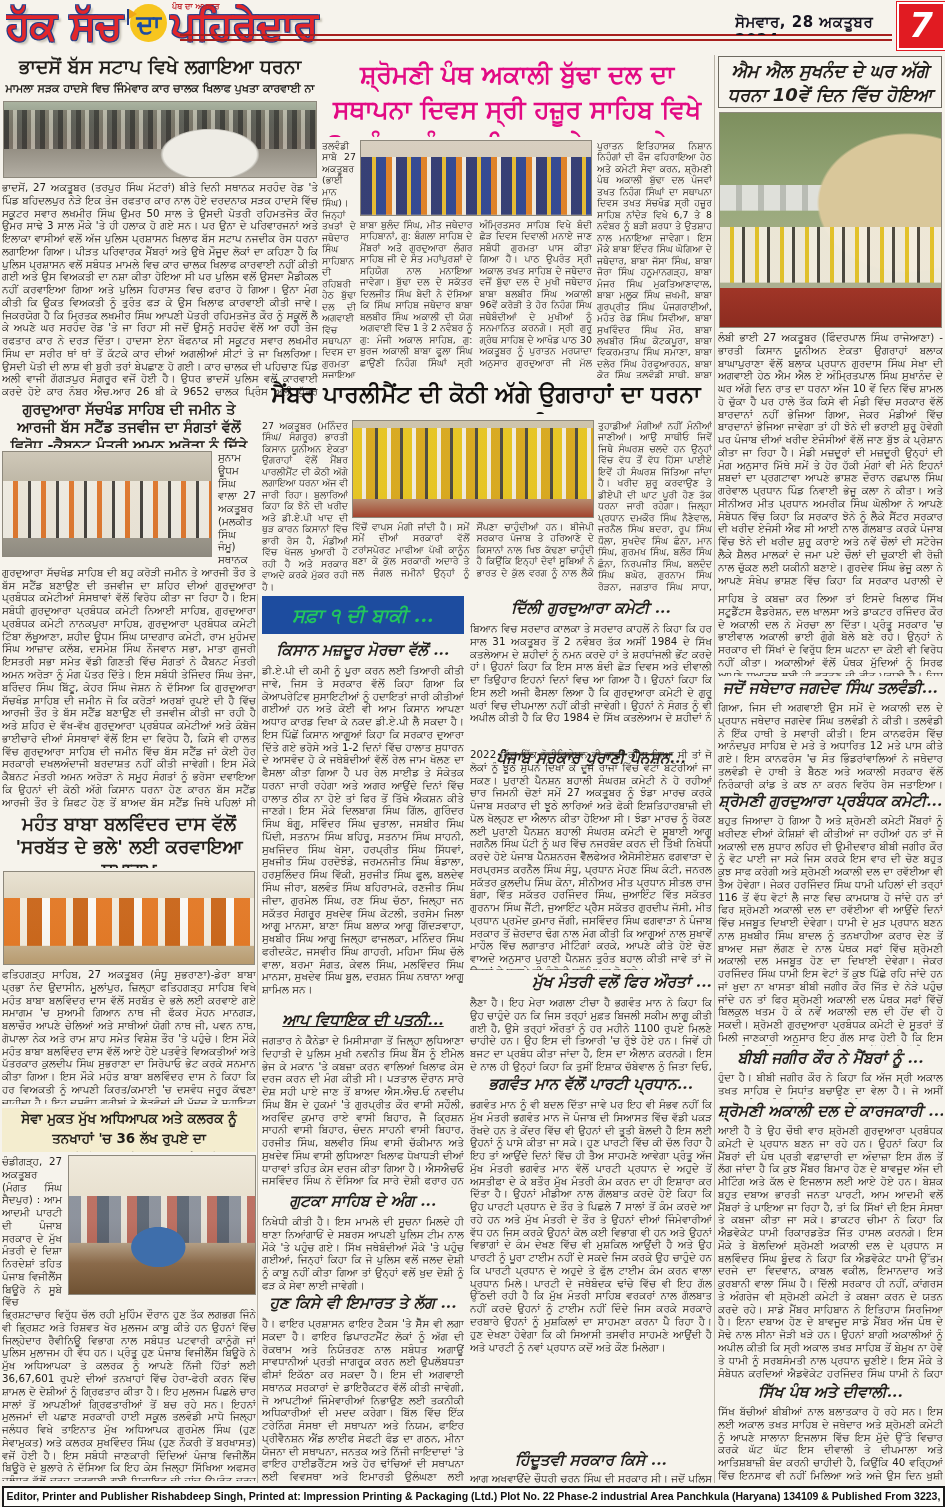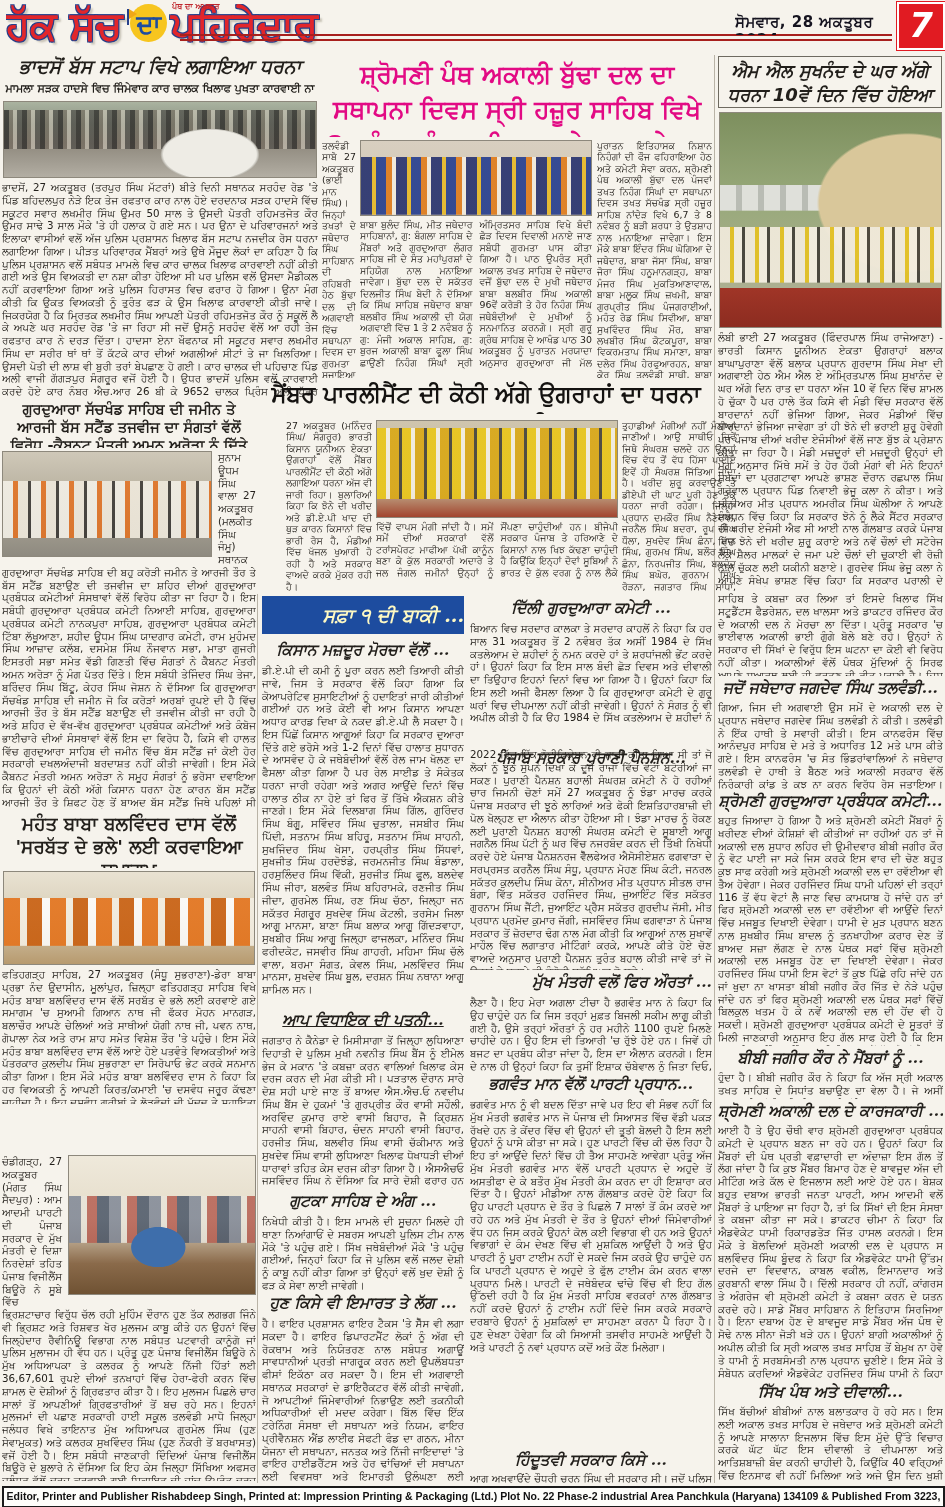--- a/index.html
+++ b/index.html
@@ -2,32 +2,32 @@
 <html><head>
 <meta charset="utf-8">
 <style>
   html,body{margin:0;padding:0;background:#d8d5cc;}
   #page{position:relative;width:945px;height:1507px;margin:0 auto;background:#f6f3ec;
         font-family:"DejaVu Sans",sans-serif;color:#221f1b;overflow:hidden;}
   .abs{position:absolute;overflow:hidden;}
   .body{font-size:10.3px;line-height:1.24;text-align:justify;color:#24211c;}
   .body-sm{font-size:9.4px;line-height:1.22;text-align:justify;color:#24211c;}
   
-  .hl-it{font-weight:bold;font-style:italic;font-size:19px;line-height:1.15;text-align:center;}
+  .hl-it{font-weight:bold;font-size:19px;line-height:1.15;text-align:center;}
   .sub{font-weight:bold;font-size:11px;text-align:center;}
   .hl-b15{font-weight:bold;font-size:14.5px;line-height:1.25;text-align:center;}
   .hl-b19{font-weight:bold;font-size:18.5px;line-height:1.25;text-align:center;}
   .hl-hi{font-weight:bold;font-size:13.5px;line-height:1.5;text-align:center;background:#f4edcf;}
   .hl-mag{font-weight:bold;font-size:25px;line-height:1.4;text-align:center;color:#e20a84;}
   .hl-mp{font-weight:bold;font-size:23px;line-height:1.3;text-align:center;color:#141210;}
   .hl-mla{font-weight:bold;font-style:italic;font-size:18px;line-height:1.35;text-align:center;}
   .sec-title{font-family:"DejaVu Serif",serif;font-style:italic;font-weight:bold;
              font-size:15.5px;text-align:center;white-space:nowrap;}
-  .banner{background:#1d4c9f;color:#fef9c3;font-family:"DejaVu Serif",serif;font-style:italic;
-          font-weight:bold;font-size:19px;text-align:right;line-height:38px;}
+  .banner{background:#1d4c9f;color:#22c55e;font-family:"DejaVu Serif",serif;font-style:italic;
+          font-weight:bold;font-size:19px;text-align:center;line-height:38px;}
   
   .logo-red{font-weight:bold;font-size:39px;line-height:1;color:#e2262b;
             text-shadow:1px 1px 0 #27408b,-1px -1px 0 #27408b,1px -1px 0 #27408b,-1px 1px 0 #27408b,3px 3px 2px #c9c4b8;}
   .logo-da{display:inline-block;font-weight:bold;font-size:26px;line-height:1;color:#1d4c9f;
            background:#f7c51e;border-radius:50%;padding:7px 6px 5px 6px;margin:0 4px;vertical-align:6px;}
   .tagline{font-size:8px;color:#c0272d;font-weight:bold;}
   .dateline{font-weight:bold;font-size:15px;color:#15131f;letter-spacing:.5px;}
   .pagebox{background:#e11b22;border:2px solid #fff;box-shadow:0 0 0 1px #e11b22;
            color:#fff;font-weight:bold;font-style:italic;font-size:34px;text-align:center;line-height:42px;}
   .redrule{border-top:2px solid #a8201d;border-bottom:2px solid #a8201d;height:3px;}
@@ -99,37 +99,41 @@
   <div class="abs hl-b15" style="left:2px;top:400px;width:254px;height:48px;">ਗੁਰਦੁਆਰਾ ਸੱਚਖੰਡ ਸਾਹਿਬ ਦੀ ਜਮੀਨ ਤੇ ਆਰਜੀ ਬੱਸ ਸਟੈਂਡ ਤਜਵੀਜ ਦਾ ਸੰਗਤਾਂ ਵੱਲੋਂ ਵਿਰੋਧ -ਕੈਬਨਟ ਮੰਤਰੀ ਅਮਨ ਅਰੋੜਾ ਨੂੰ ਦਿੱਤੇ ਮੰਗ ਪੱਤਰ</div>
   <div class="abs" style="left:2px;top:451px;width:254px;height:358px;overflow:hidden;">
     <div class="ph" id="ph2" style="float:left;width:210px;height:106px;margin:0 6px 3px 0;"></div>
     <div class="body">ਸੁਨਾਮ ਊਧਮ ਸਿੰਘ ਵਾਲਾ 27 ਅਕਤੂਬਰ (ਮਲਕੀਤ ਸਿੰਘ ਜੰਮੂ) ਸਥਾਨਕ ਗੁਰਦੁਆਰਾ ਸੱਚਖੰਡ ਸਾਹਿਬ ਦੀ ਬਹੁ ਕਰੋੜੀ ਜਮੀਨ ਤੇ ਆਰਜੀ ਤੌਰ ਤੇ ਬੱਸ ਸਟੈਂਡ ਬਣਾਉਣ ਦੀ ਤਜਵੀਜ ਦਾ ਸ਼ਹਿਰ ਦੀਆਂ ਗੁਰਦੁਆਰਾ ਪ੍ਰਬੰਧਕ ਕਮੇਟੀਆਂ ਸੰਸਥਾਵਾਂ ਵੱਲੋਂ ਵਿਰੋਧ ਕੀਤਾ ਜਾ ਰਿਹਾ ਹੈ। ਇਸ ਸਬੰਧੀ ਗੁਰਦੁਆਰਾ ਪ੍ਰਬੰਧਕ ਕਮੇਟੀ ਨਿਆਈ ਸਾਹਿਬ, ਗੁਰਦੁਆਰਾ ਪ੍ਰਬੰਧਕ ਕਮੇਟੀ ਨਾਨਕਪੁਰਾ ਸਾਹਿਬ, ਗੁਰਦੁਆਰਾ ਪ੍ਰਬੰਧਕ ਕਮੇਟੀ ਟਿੱਬਾ ਲੱਖੂਆਣਾ, ਸ਼ਹੀਦ ਊਧਮ ਸਿੰਘ ਯਾਦਗਾਰ ਕਮੇਟੀ, ਰਾਮ ਮੁਹੰਮਦ ਸਿੰਘ ਆਜ਼ਾਦ ਕਲੱਬ, ਦਸਮੇਸ਼ ਸਿੰਘ ਨੌਜਵਾਨ ਸਭਾ, ਮਾਤਾ ਗੁਜਰੀ ਇਸਤਰੀ ਸਭਾ ਸਮੇਤ ਵੱਡੀ ਗਿਣਤੀ ਵਿੱਚ ਸੰਗਤਾਂ ਨੇ ਕੈਬਨਟ ਮੰਤਰੀ ਅਮਨ ਅਰੋੜਾ ਨੂੰ ਮੰਗ ਪੱਤਰ ਦਿੱਤੇ। ਇਸ ਸਬੰਧੀ ਤੇਜਿੰਦਰ ਸਿੰਘ ਤੇਜਾ, ਬਰਿੰਦਰ ਸਿੰਘ ਬਿੱਟੂ, ਕੇਹਰ ਸਿੰਘ ਜੋਸ਼ਨ ਨੇ ਦੱਸਿਆ ਕਿ ਗੁਰਦੁਆਰਾ ਸੱਚਖੰਡ ਸਾਹਿਬ ਦੀ ਜਮੀਨ ਜੋ ਕਿ ਕਰੋੜਾਂ ਅਰਬਾਂ ਰੁਪਏ ਦੀ ਹੈ ਵਿੱਚ ਆਰਜੀ ਤੌਰ ਤੇ ਬੱਸ ਸਟੈਂਡ ਬਣਾਉਣ ਦੀ ਤਜਵੀਜ ਕੀਤੀ ਜਾ ਰਹੀ ਹੈ ਅਤੇ ਸ਼ਹਿਰ ਦੇ ਵੱਖ-ਵੱਖ ਗੁਰਦੁਆਰਾ ਪ੍ਰਬੰਧਕ ਕਮੇਟੀਆਂ ਅਤੇ ਕੰਬੋਜ ਭਾਈਚਾਰੇ ਦੀਆਂ ਸੰਸਥਾਵਾਂ ਵੱਲੋਂ ਇਸ ਦਾ ਵਿਰੋਧ ਹੈ, ਕਿਸੇ ਵੀ ਹਾਲਤ ਵਿੱਚ ਗੁਰਦੁਆਰਾ ਸਾਹਿਬ ਦੀ ਜਮੀਨ ਵਿੱਚ ਬੱਸ ਸਟੈਂਡ ਜਾਂ ਕੋਈ ਹੋਰ ਸਰਕਾਰੀ ਦਖਲਅੰਦਾਜੀ ਬਰਦਾਸ਼ਤ ਨਹੀਂ ਕੀਤੀ ਜਾਵੇਗੀ। ਇਸ ਮੌਕੇ ਕੈਬਨਟ ਮੰਤਰੀ ਅਮਨ ਅਰੋੜਾ ਨੇ ਸਮੂਹ ਸੰਗਤਾਂ ਨੂੰ ਭਰੋਸਾ ਦਵਾਇਆ ਕਿ ਉਹਨਾਂ ਦੀ ਕੋਠੀ ਅੱਗੇ ਕਿਸਾਨ ਧਰਨਾ ਹੋਣ ਕਾਰਨ ਬੱਸ ਸਟੈਂਡ ਆਰਜੀ ਤੌਰ ਤੇ ਸ਼ਿਫਟ ਹੋਣ ਤੋਂ ਬਾਅਦ ਬੱਸ ਸਟੈਂਡ ਜਿਥੇ ਪਹਿਲਾਂ ਸੀ ਦੁਬਾਰਾ ਉਥੇ ਹੀ ਚੱਲ ਰਿਹਾ ਹੈ। ਇਸ ਮੌਕੇ ਪ੍ਰਧਾਨ ਤੇਜਿੰਦਰ ਸਿੰਘ ਤੇਜਾ ਸਕੱਤਰ ਗੁਰਮੀਤ ਸਿੰਘ ਖਜਾਨਚੀ ਕੁਲਬੀਰ ਸਿੰਘ, ਬਰਿੰਦਰ ਸਿੰਘ ਬਿੱਟੂ, ਬੁਲਵੀਰ ਸਿੰਘ, ਧੀਰਿੰਦਰ ਸਿੰਘ, ਪਰਮਜੀਤ ਸਿੰਘ, ਕੇਹਰ ਸਿੰਘ ਜੋਸ਼ਨ, ਅਵਤਾਰ ਸਿੰਘ, ਕਰਨੈਲ ਸਿੰਘ, ਹਰਪਾਲ ਸਿੰਘ, ਰਣਵੀਰ ਸਿੰਘ, ਹਰਿੰਦਰ ਸਿੰਘ, ਸਵਰਨ ਸਿੰਘ, ਜਸਵੀਰ ਕੌਰ, ਅਮਰਜੀਤ ਕੌਰ ਆਦਿ ਤੋਂ ਇਲਾਵਾ ਵੱਡੀ ਗਿਣਤੀ ਵਿੱਚ ਸੰਗਤਾਂ ਮੌਜੂਦ ਸਨ।</div>
   </div>
 
   <div class="abs hl-b19" style="left:2px;top:812px;width:254px;height:56px;">ਮਹੰਤ ਬਾਬਾ ਬਲਵਿੰਦਰ ਦਾਸ ਵੱਲੋਂ 'ਸਰਬੱਤ ਦੇ ਭਲੇ' ਲਈ ਕਰਵਾਇਆ ਸਮਾਗਮ</div>
   <div class="abs ph" id="ph3" style="left:3px;top:871px;width:252px;height:94px;"></div>
   <div class="abs body" style="left:2px;top:968px;width:254px;height:136px;">ਫਤਿਹਗੜ੍ਹ ਸਾਹਿਬ, 27 ਅਕਤੂਬਰ (ਸੰਧੂ ਸੁਭਰਾਣਾ)-ਡੇਰਾ ਬਾਬਾ ਪ੍ਰਭਾ ਨੰਦ ਉਦਾਸੀਨ, ਮੂਲਾਂਪੁਰ, ਜ਼ਿਲ੍ਹਾ ਫਤਿਹਗੜ੍ਹ ਸਾਹਿਬ ਵਿਖੇ ਮਹੰਤ ਬਾਬਾ ਬਲਵਿੰਦਰ ਦਾਸ ਵੱਲੋਂ ਸਰਬੱਤ ਦੇ ਭਲੇ ਲਈ ਕਰਵਾਏ ਗਏ ਸਮਾਗਮ 'ਚ ਸੁਆਮੀ ਗਿਆਨ ਨਾਥ ਜੀ ਫੱਕਰ ਮੋਹਨ ਮਾਨਗੜ, ਬਲਾਚੌਰ ਆਪਣੇ ਚੇਲਿਆਂ ਅਤੇ ਸਾਥੀਆਂ ਯੋਗੀ ਨਾਥ ਜੀ, ਪਵਨ ਨਾਥ, ਗੋਪਾਲਾ ਨੇਕ ਅਤੇ ਰਾਮ ਸ਼ਾਹ ਸਮੇਤ ਵਿਸ਼ੇਸ਼ ਤੌਰ 'ਤੇ ਪਹੁੰਚੇ। ਇਸ ਮੌਕੇ ਮਹੰਤ ਬਾਬਾ ਬਲਵਿੰਦਰ ਦਾਸ ਵੱਲੋਂ ਆਏ ਹੋਏ ਪਤਵੰਤੇ ਵਿਅਕਤੀਆਂ ਅਤੇ ਪੱਤਰਕਾਰ ਕੁਲਦੀਪ ਸਿੰਘ ਸੁਭਰਾਣਾ ਦਾ ਸਿਰੋਪਾਓ ਭੇਟ ਕਰਕੇ ਸਨਮਾਨ ਕੀਤਾ ਗਿਆ। ਇਸ ਮੌਕੇ ਮਹੰਤ ਬਾਬਾ ਬਲਵਿੰਦਰ ਦਾਸ ਨੇ ਕਿਹਾ ਕਿ ਹਰ ਵਿਅਕਤੀ ਨੂੰ ਆਪਣੀ ਕਿਰਤ/ਕਮਾਈ 'ਚ ਦਸਵੰਧ ਜਰੂਰ ਕੱਢਣਾ ਚਾਹੀਦਾ ਹੈ। ਇਹ ਦਸਵੰਧ ਗਰੀਬਾਂ ਤੇ ਲੋੜਵੰਦਾਂ ਦੀ ਮੱਦਦ ਤੇ ਸਹਾਇਤਾ ਲਈ ਵਰਤਣਾ ਚਾਹੀਦਾ ਹੈ ਅਤੇ ਸਰਬੱਤ ਦੇ ਭਲੇ ਲਈ ਦੋਵੇਂ ਵਕਤ ਅਰਦਾਸ ਵੀ ਕਰਨੀ ਚਾਹੀਦੀ ਹੈ, ਕਿ ਇਹ ਪਰਮ ਪਿਤਾ ਪਰਮਾਤਮਾ ਸਰਬੱਤ ਦਾ ਭਲਾ ਕਰੀਂ, ਕਿਸੇ ਨੂੰ ਵੀ ਦੁੱਖ/ਤਕਲੀਫ ਨਾ ਦੇਵੀਂ। ਇਸ ਮੌਕੇ ਹੋਰਨਾਂ ਤੋਂ ਇਲਾਵਾ ਜਸਪ੍ਰੀਤ ਮੰਤਰੀ, ਮਨਿੰਦਰ ਸਿੰਧੂ, ਕਸ਼ਮੀਰ ਸਿੰਘ ਸਰਾਂਹ ਸਰਪੰਚ, ਨਵਜੋਤ ਕੌਰ, ਲਖਵਿੰਦਰ ਸਿੰਘ ਸੰਧੂ ਅਤੇ ਹੋਰ ਹਾਜ਼ਿਰ ਸਨ।</div>
 
+  <div class="abs" style="left:2px;top:1108px;width:254px;height:44px;">
+    <div class="hl-hi">ਸੇਵਾ ਮੁਕਤ ਮੁੱਖ ਅਧਿਆਪਕ ਅਤੇ ਕਲਰਕ ਨੂੰ ਤਨਖਾਹਾਂ 'ਚ 36 ਲੱਖ ਰੁਪਏ ਦਾ</div>
+    <div class="hl-hi">ਘਪਲਾ ਕਰਨ ਦੇ ਦੋਸ਼ 'ਚ ਪੰਜਾਬ ਵਿਜੀਲੈਂਸ ਨੇ ਕੀਤਾ ਕਾਬੂ : ਵਿਜੀਲੈਂਸ ਬੁਲਾਰਾ</div>
+  </div>
   <div class="abs" style="left:2px;top:1155px;width:254px;height:326px;overflow:hidden;">
     <div class="ph" id="ph4" style="float:right;width:188px;height:140px;margin:0 0 3px 6px;"></div>
     <div class="body">ਚੰਡੀਗੜ੍ਹ, 27 ਅਕਤੂਬਰ (ਮੰਗਤ ਸਿੰਘ ਸੈਦਪੁਰ) : ਆਮ ਆਦਮੀ ਪਾਰਟੀ ਦੀ ਪੰਜਾਬ ਸਰਕਾਰ ਦੇ ਮੁੱਖ ਮੰਤਰੀ ਦੇ ਦਿਸ਼ਾ ਨਿਰਦੇਸ਼ਾਂ ਤਹਿਤ ਪੰਜਾਬ ਵਿਜੀਲੈਂਸ ਬਿਊਰੋ ਨੇ ਸੂਬੇ ਵਿੱਚ ਭ੍ਰਿਸ਼ਟਾਚਾਰ ਵਿਰੁੱਧ ਚੱਲ ਰਹੀ ਮੁਹਿੰਮ ਦੌਰਾਨ ਹੁਣ ਤੱਕ ਲਗਭਗ ਜਿੰਨੇ ਵੀ ਭ੍ਰਿਸ਼ਟ ਅਤੇ ਰਿਸ਼ਵਤ ਖੋਰ ਮੁਲਜਮ ਕਾਬੂ ਕੀਤੇ ਹਨ ਉਹਨਾਂ ਵਿੱਚ ਜਿਲ੍ਹੇਦਾਰ ਰੈਵੀਨਿਊ ਵਿਭਾਗ ਨਾਲ ਸਬੰਧਤ ਪਟਵਾਰੀ ਕਾਨੂੰਗੋ ਜਾਂ ਪੁਲਿਸ ਮੁਲਾਜਮ ਹੀ ਵੱਧ ਹਨ। ਪ੍ਰੰਤੂ ਹੁਣ ਪੰਜਾਬ ਵਿਜੀਲੈਂਸ ਬਿਊਰੋ ਨੇ ਮੁੱਖ ਅਧਿਆਪਕਾ ਤੇ ਕਲਰਕ ਨੂੰ ਆਪਣੇ ਨਿੱਜੀ ਹਿੱਤਾਂ ਲਈ 36,67,601 ਰੁਪਏ ਦੀਆਂ ਤਨਖਾਹਾਂ ਵਿੱਚ ਹੇਰਾ-ਫੇਰੀ ਕਰਨ ਵਿੱਚ ਸ਼ਾਮਲ ਦੋ ਦੋਸ਼ੀਆਂ ਨੂੰ ਗ੍ਰਿਫਤਾਰ ਕੀਤਾ ਹੈ। ਇਹ ਮੁਲਜਮ ਪਿਛਲੇ ਚਾਰ ਸਾਲਾਂ ਤੋਂ ਆਪਣੀਆਂ ਗ੍ਰਿਫਤਾਰੀਆਂ ਤੋਂ ਬਚ ਰਹੇ ਸਨ। ਇਹਨਾਂ ਮੁਲਜਮਾਂ ਦੀ ਪਛਾਣ ਸਰਕਾਰੀ ਹਾਈ ਸਕੂਲ ਤਲਵੰਡੀ ਮਾਧੋ ਜਿਲ੍ਹਾ ਜਲੰਧਰ ਵਿਖੇ ਤਾਇਨਾਤ ਮੁੱਖ ਅਧਿਆਪਕ ਗੁਰਮੇਲ ਸਿੰਘ (ਹੁਣ ਸੇਵਾਮੁਕਤ) ਅਤੇ ਕਲਰਕ ਸੁਖਵਿੰਦਰ ਸਿੰਘ (ਹੁਣ ਨੌਕਰੀ ਤੋਂ ਬਰਖਾਸਤ) ਵਜੋਂ ਹੋਈ ਹੈ। ਇਸ ਸਬੰਧੀ ਜਾਣਕਾਰੀ ਦਿੰਦਿਆਂ ਪੰਜਾਬ ਵਿਜੀਲੈਂਸ ਬਿਊਰੋ ਦੇ ਬੁਲਾਰੇ ਨੇ ਦੱਸਿਆ ਕਿ ਇਹ ਕੇਸ ਜਿਲ੍ਹਾ ਸਿੱਖਿਆ ਅਫਸਰ ਜਲੰਧਰ ਵੱਲੋਂ ਦਰਜ ਕਰਵਾਈ ਗਈ ਸ਼ਿਕਾਇਤ ਦੀ ਜਾਂਚ ਉਪਰੰਤ ਦਰਜ ਕੀਤਾ ਗਿਆ ਹੈ। ਉਨ੍ਹਾਂ ਦੱਸਿਆ ਕਿ ਪੜਤਾਲ ਦੌਰਾਨ ਪਤਾ ਲੱਗਾ ਹੈ ਕਿ ਦੋਵਾਂ ਮੁਲਜਮਾਂ ਨੇ ਮਿਲੀਭੁਗਤ ਕਰਕੇ ਸਾਲ 2015 ਤੋਂ 2017 ਤੱਕ ਦੀਆਂ ਤਨਖਾਹਾਂ ਵਿੱਚ ਘਪਲਾ ਕੀਤਾ ਅਤੇ ਆਪਣੇ ਚਾਰ ਰਿਸ਼ਤੇਦਾਰਾਂ ਨੂੰ ਸਕੂਲ ਵਿੱਚ ਅਧਿਆਪਕਾਂ ਵਜੋਂ ਕੰਮ ਕਰਦੇ ਦਿਖਾਉਂਦਿਆਂ ਉਹਨਾਂ ਦੇ ਖਾਤਿਆਂ ਵਿੱਚ 35,81,429 ਰੁਪਏ ਮਹੀਨਾਵਾਰ ਤਨਖਾਹ ਵਜੋਂ ਜਮ੍ਹਾਂ ਕਰਵਾਏ। ਇਸ ਤੋਂ ਇਲਾਵਾ ਮੁਲਜਮ ਕਲਰਕ ਸੁਖਵਿੰਦਰ ਸਿੰਘ ਨੇ 2013 ਤੋਂ 2015 ਤੱਕ ਜਿਲ੍ਹਾ ਜਲੰਧਰ ਦੇ ਸਰਕਾਰੀ ਸੀਨੀਅਰ ਸੈਕੰਡਰੀ ਸਕੂਲ ਨਿਹਾਲੂਵਾਲ ਦੇ ਤਤਕਾਲੀ ਡਰਾਇੰਗ ਐਂਡ ਡਿਸਬਰਸਿੰਗ ਅਧਿਕਾਰੀ ਸਤਪਾਲ ਸਿੰਘ ਦੇ ਜਾਅਲੀ ਦਸਤਖਤਾਂ ਨਾਲ 86,172 ਰੁਪਏ ਵੀ ਜਮ੍ਹਾਂ ਕਰਵਾਏ ਸਨ। ਇਸ ਸਬੰਧੀ ਐਫ.ਆਈ.ਆਰ. ਨੰ. 53 ਮਿਤੀ 20-03-2018 ਨੂੰ ਥਾਣਾ ਸ਼ਾਹਕੋਟ, ਜਿਲ੍ਹਾ ਜਲੰਧਰ ਵਿਖੇ ਮੁਲਜਮ ਮੁੱਖ ਅਧਿਆਪਕ ਗੁਰਮੇਲ ਸਿੰਘ, ਕਲਰਕ ਸੁਖਵਿੰਦਰ ਸਿੰਘ ਅਤੇ ਉਨ੍ਹਾਂ ਦੇ ਰਿਸ਼ਤੇਦਾਰਾਂ ਸਤਨਾਮ ਸਿੰਘ, ਅੰਮ੍ਰਿਤਪਾਲ ਸਿੰਘ, ਹਰਜੀਤ ਕੌਰ ਵਧੇਰ ਅਤੇ ਗੁਰਵਿੰਦਰ ਕੌਰ ਖਿਲਾਫ ਆਈ.ਪੀ.ਸੀ. ਦੀ ਧਾਰਾ 409, 420, 120-ਬੀ ਅਤੇ ਭ੍ਰਿਸ਼ਟਾਚਾਰ ਰੋਕੂ ਕਾਨੂੰਨ ਦੀ ਧਾਰਾ 13(1)(ਏ) ਤਹਿਤ ਕੇਸ ਦਰਜ ਕੀਤਾ ਗਿਆ ਹੈ। ਉਕਤ ਦੋਵੇਂ ਗ੍ਰਿਫਤਾਰ ਕੀਤੇ ਮੁਲਜਮਾਂ ਨੂੰ ਭਲਕੇ ਅਦਾਲਤ ਵਿੱਚ ਪੇਸ਼ ਕੀਤਾ ਜਾਵੇਗਾ ਅਤੇ ਬਾਕੀ ਮੁਲਜਮਾਂ ਨੂੰ ਵੀ ਜਲਦ ਹੀ ਗ੍ਰਿਫਤਾਰ ਕਰ ਲਿਆ ਜਾਵੇਗਾ ਅਤੇ ਇਸ ਸਬੰਧੀ ਅਗਲੇਰੀ ਜਾਂਚ ਜਾਰੀ ਹੈ। ਇਸ ਸਬੰਧੀ ਹੋਰ ਕੀ ਖੁਲਾਸੇ ਹੋਣਗੇ ਵਿਜੀਲੈਂਸ ਆਉਣ ਵਾਲੇ ਸਮੇਂ 'ਚ ਹੀ ਪਤਾ ਲੱਗੇਗਾ।</div>
   </div>
 
   <div class="abs hl-mag" style="left:322px;top:57px;width:390px;height:80px;">ਸ਼੍ਰੋਮਣੀ ਪੰਥ ਅਕਾਲੀ ਬੁੱਢਾ ਦਲ ਦਾ ਸਥਾਪਨਾ ਦਿਵਸ ਸ੍ਰੀ ਹਜ਼ੂਰ ਸਾਹਿਬ ਵਿਖੇ 8 ਨਵੰਬਰ ਨੂੰ ਮਨਾਇਆ ਜਾਵੇਗਾ : ਜਥੇਦਾਰ ਬਾਬਾ ਬਲਬੀਰ ਸਿੰਘ ਅਕਾਲੀ</div>
   <div class="abs" style="left:322px;top:140px;width:390px;height:238px;">
     <div style="position:absolute;left:0;top:0;width:34px;height:238px;overflow:hidden;" class="body-sm">ਤਲਵੰਡੀ ਸਾਬੋ 27 ਅਕਤੂਬਰ (ਭਾਈ ਮਾਨ ਸਿੰਘ)। ਜਿਨ੍ਹਾਂ ਤਖਤਾਂ ਦੇ ਜਥੇਦਾਰ ਸਿੰਘ ਸਾਹਿਬਾਨ ਦੀ ਰਹਿਬਰੀ ਹੇਠ ਬੁੱਢਾ ਦਲ ਦੀ ਅਗਵਾਈ ਵਿੱਚ ਸਥਾਪਨਾ ਦਿਵਸ ਦਾ ਗੁਰਮਤਾ ਸਜਾਇਆ ਗਿਆ, ਉਸ ਮੌਕੇ ਨਿਹੰਗ ਸਿੰਘ ਜਥੇਬੰਦੀਆਂ ਦੇ ਮੁਖੀ ਸੰਗਤਾਂ ਸਮੇਤ ਗੁਰਦੁਆਰਾ ਸਾਹਿਬ ਵਿਖੇ ਪੁੱਜੇ। ਇਸ ਮੌਕੇ ਦਲ ਦਾ 316ਵਾਂ ਸਥਾਪਨਾ ਦਿਵਸ ਮਨਾਉਣ ਦਾ ਐਲਾਨ ਕੀਤਾ ਗਿਆ।</div>
     <div style="position:absolute;left:38px;top:0;width:232px;height:238px;overflow:hidden;">
       <div class="ph" id="ph5" style="width:232px;height:76px;box-sizing:border-box;"></div>
       <div class="body-sm" style="margin-top:3px;column-count:2;column-gap:7px;height:158px;">ਬਾਬਾ ਬੁਲੰਦ ਸਿੰਘ, ਮੀਤ ਜਥੇਦਾਰ ਸਾਹਿਬਾਨਾਂ, ਗੁ: ਬੰਗਲਾ ਸਾਹਿਬ ਦੇ ਮੈਂਬਰਾਂ ਅਤੇ ਗੁਰਦੁਆਰਾ ਲੰਗਰ ਸਾਹਿਬ ਜੀ ਦੇ ਸੰਤ ਮਹਾਂਪੁਰਸ਼ਾਂ ਦੇ ਸਹਿਯੋਗ ਨਾਲ ਮਨਾਇਆ ਜਾਵੇਗਾ। ਬੁੱਢਾ ਦਲ ਦੇ ਸਕੱਤਰ ਦਿਲਜੀਤ ਸਿੰਘ ਬੇਦੀ ਨੇ ਦੱਸਿਆ ਕਿ ਸਿੰਘ ਸਾਹਿਬ ਜਥੇਦਾਰ ਬਾਬਾ ਬਲਬੀਰ ਸਿੰਘ ਅਕਾਲੀ ਦੀ ਯੋਗ ਅਗਵਾਈ ਵਿੱਚ 1 ਤੇ 2 ਨਵੰਬਰ ਨੂੰ ਗੁ: ਮੰਜੀ ਅਕਾਲ ਸਾਹਿਬ, ਗੁ: ਬੁਰਜ ਅਕਾਲੀ ਬਾਬਾ ਫੂਲਾ ਸਿੰਘ ਛਾਉਣੀ ਨਿਹੰਗ ਸਿੰਘਾਂ ਸ੍ਰੀ ਅੰਮ੍ਰਿਤਸਰ ਸਾਹਿਬ ਵਿਖੇ ਬੰਦੀ ਛੋੜ ਦਿਵਸ ਦਿਵਾਲੀ ਮਨਾਏ ਜਾਣ ਸਬੰਧੀ ਗੁਰਮਤਾ ਪਾਸ ਕੀਤਾ ਗਿਆ ਹੈ। ਪਾਠ ਉਪਰੰਤ ਸ੍ਰੀ ਅਕਾਲ ਤਖਤ ਸਾਹਿਬ ਦੇ ਜਥੇਦਾਰ ਵਜੋਂ ਬੁੱਢਾ ਦਲ ਦੇ ਮੁਖੀ ਜਥੇਦਾਰ ਬਾਬਾ ਬਲਬੀਰ ਸਿੰਘ ਅਕਾਲੀ 96ਵੇਂ ਕਰੋੜੀ ਤੇ ਹੋਰ ਨਿਹੰਗ ਸਿੰਘ ਜਥੇਬੰਦੀਆਂ ਦੇ ਮੁਖੀਆਂ ਨੂੰ ਸਨਮਾਨਿਤ ਕਰਨਗੇ। ਸ੍ਰੀ ਗੁਰੂ ਗ੍ਰੰਥ ਸਾਹਿਬ ਦੇ ਆਖੰਡ ਪਾਠ 30 ਅਕਤੂਬਰ ਨੂੰ ਪੁਰਾਤਨ ਮਰਯਾਦਾ ਅਨੁਸਾਰ ਗੁਰਦੁਆਰਾ ਜੀ ਮੱਲ ਅਕਾੜਾ ਵਿਖੇ ਅਰੰਭ ਹੋਣਗੇ ਜਿਨ੍ਹਾਂ ਦੇ ਭੋਗ 1 ਨਵੰਬਰ ਨੂੰ ਸਵੇਰੇ 10 ਵਜੇ ਦਿਵਾਲੀ ਵਾਲੇ ਦਿਨ ਪੈਣਗੇ। ਪੰਥ ਬੁੱਢਾ ਦਲ ਵਲੋਂ ਮਰਯਾਦਾ ਲਈ 31 ਅਕਤੂਬਰ ਨੂੰ ਸ੍ਰੀ ਦਸਮ ਗੁਰੂ ਗ੍ਰੰਥ ਸਾਹਿਬ ਦੇ ਆਖੰਡ ਪਾਠ ਅਰੰਭ ਕਰਵਾਏ 2 ਨਵੰਬਰ ਨੂੰ 10 ਵਜੇ ਭੋਗ ਪਾਏ ਜਾਣਗੇ ਅਤੇ ਦੁਪਹਿਰ 12 ਵਜੇ ਸਮੂਹ ਨਿਹੰਗ ਸਿੰਘਾਂ ਦੇ ਦਲ ਗੁਰਦੁਆਰਾ ਮੱਲ ਅਕਾੜਾ ਪਾ: ਛੇਵੀਂ ਤੋਂ ਰਵਾਨਾ ਹੋਣਗੇ।</div>
     </div>
     <div style="position:absolute;left:275px;top:0;width:115px;height:238px;overflow:hidden;" class="body-sm">ਪੁਰਾਤਨ ਇਤਿਹਾਸਕ ਨਿਸ਼ਾਨ ਨਿਹੰਗਾਂ ਦੀ ਫੌਜ ਫਹਿਰਾਇਆ ਹੇਠ ਅਤੇ ਕਮੇਟੀ ਸੇਵਾ ਕਰਨ, ਸ਼੍ਰੋਮਣੀ ਪੰਥ ਅਕਾਲੀ ਬੁੱਢਾ ਦਲ ਪੰਜਵਾਂ ਤਖਤ ਨਿਹੰਗ ਸਿੰਘਾਂ ਦਾ ਸਥਾਪਨਾ ਦਿਵਸ ਤਖਤ ਸੱਚਖੰਡ ਸ੍ਰੀ ਹਜ਼ੂਰ ਸਾਹਿਬ ਨਾਂਦੇੜ ਵਿਖੇ 6,7 ਤੇ 8 ਨਵੰਬਰ ਨੂੰ ਬੜੀ ਸ਼ਰਧਾ ਤੇ ਉਤਸ਼ਾਹ ਨਾਲ ਮਨਾਇਆ ਜਾਵੇਗਾ। ਇਸ ਮੌਕੇ ਬਾਬਾ ਇੰਦਰ ਸਿੰਘ ਘੋਗਿਆ ਦੇ ਜਥੇਦਾਰ, ਬਾਬਾ ਜੱਸਾ ਸਿੰਘ, ਬਾਬਾ ਜੋਰਾ ਸਿੰਘ ਹਨੂਮਾਨਗੜ੍ਹ, ਬਾਬਾ ਮੰਜਰ ਸਿੰਘ ਮੁਕਤਿਆਣਾਵਾਲ, ਬਾਬਾ ਮਲੂਕ ਸਿੰਘ ਜ਼ਖਮੀ, ਬਾਬਾ ਗੁਰਪ੍ਰੀਤ ਸਿੰਘ ਪੰਜਗਰਾਈਆਂ, ਮਹੰਤ ਰੇਡ ਸਿੰਘ ਸਿਵੀਆ, ਬਾਬਾ ਸੁਖਵਿੰਦਰ ਸਿੰਘ ਮੌਰ, ਬਾਬਾ ਲਖਬੀਰ ਸਿੰਘ ਕੋਟਕਪੂਰਾ, ਬਾਬਾ ਵਿਕਰਮਤਾਪ ਸਿੰਘ ਸਮਾਣਾ, ਬਾਬਾ ਦਲੇਰ ਸਿੰਘ ਹੇਰਫੁਆਰਹਨ, ਬਾਬਾ ਕੋਰ ਸਿੰਘ ਤਲਵੰਡੀ ਸਾਥੀ, ਬਾਬਾ ਲਛਮਣ ਸਿੰਘ ਰਵਾਨੀਗੜ੍ਹ, ਬਾਬਾ ਬਸਦੇਵ ਸਿੰਘ, ਬਾਬਾ ਗੁਰਮੁੱਖ ਸਿੰਘ ਸੇਵਾਦਾਰ, ਭਾਈ ਹਰਪ੍ਰੀਤ ਸਿੰਘ ਹੈਪੀ, ਮਹੰਤ ਕੌਰ ਸਿੰਘ ਬੌਰਕਸ, ਬਾਬਾ ਸੁਖਵਿੰਦਰ ਸਿੰਘ ਅਨਾਹਦ, ਬਾਬਾ ਰੇਸ਼ਮ ਸਿੰਘ ਦੋਗਿਆ ਆਦਿ ਨਿਹੰਗ ਸਿੰਘ ਹਾਜ਼ਰ ਸਨ।</div>
   </div>
 
   <div class="abs hl-mp" style="left:260px;top:380px;width:452px;height:34px;">ਮੈਂਬਰ ਪਾਰਲੀਮੈਂਟ ਦੀ ਕੋਠੀ ਅੱਗੇ ਉਗਰਾਹਾਂ ਦਾ ਧਰਨਾ ਲਗਾਤਾਰ ਜਾਰੀ</div>
-  <div class="abs" style="left:262px;top:420px;width:450px;height:172px;margin-left:24px;">
+  <div class="abs" style="left:262px;top:420px;width:450px;height:172px;">
     <div style="position:absolute;left:0;top:0;width:86px;height:172px;overflow:hidden;" class="body-sm">27 ਅਕਤੂਬਰ (ਮਨਿੰਦਰ ਸਿੰਘ/ ਸੰਗਰੂਰ) ਭਾਰਤੀ ਕਿਸਾਨ ਯੂਨੀਅਨ ਏਕਤਾ ਉਗਰਾਹਾਂ ਵੱਲੋਂ ਮੈਂਬਰ ਪਾਰਲੀਮੈਂਟ ਦੀ ਕੋਠੀ ਅੱਗੇ ਲਗਾਇਆ ਧਰਨਾ ਅੱਜ ਵੀ ਜਾਰੀ ਰਿਹਾ। ਬੁਲਾਰਿਆਂ ਕਿਹਾ ਕਿ ਝੋਨੇ ਦੀ ਖਰੀਦ ਅਤੇ ਡੀ.ਏ.ਪੀ ਖਾਦ ਦੀ ਥੁੜ ਕਾਰਨ ਕਿਸਾਨਾਂ ਵਿੱਚ ਭਾਰੀ ਰੋਸ ਹੈ, ਮੰਡੀਆਂ ਵਿੱਚ ਖੱਜਲ ਖੁਆਰੀ ਹੋ ਰਹੀ ਹੈ ਅਤੇ ਸਰਕਾਰ ਵਾਅਦੇ ਕਰਕੇ ਮੁੱਕਰ ਰਹੀ ਹੈ।</div>
     <div style="position:absolute;left:90px;top:0;width:242px;height:172px;overflow:hidden;">
       <div class="ph" id="ph6" style="width:242px;height:98px;box-sizing:border-box;"></div>
       <div class="body-sm" style="margin-top:3px;column-count:2;column-gap:7px;height:68px;">ਵਿੱਚੋਂ ਵਾਪਸ ਮੰਗੀ ਜਾਂਦੀ ਹੈ। ਸਮੇਂ ਸਮੇਂ ਦੀਆਂ ਸਰਕਾਰਾਂ ਵੱਲੋਂ ਟਰਾਂਸਪੋਰਟ ਮਾਫੀਆ ਪੱਖੀ ਕਾਨੂੰਨ ਬਣਾ ਕੇ ਕੁੱਲ ਸਰਕਾਰੀ ਅਦਾਰੇ ਤੇ ਜਲ ਜੰਗਲ ਜਮੀਨਾਂ ਉਨ੍ਹਾਂ ਨੂੰ ਸੌਂਪਣਾ ਚਾਹੁੰਦੀਆਂ ਹਨ। ਬੀਜੇਪੀ ਸਰਕਾਰ ਪੰਜਾਬ ਤੇ ਹਰਿਆਣੇ ਦੇ ਕਿਸਾਨਾਂ ਨਾਲ ਖਿਝ ਕੱਢਣਾ ਚਾਹੁੰਦੀ ਹੈ ਕਿਉਂਕਿ ਇਨ੍ਹਾਂ ਦੋਵਾਂ ਸੂਬਿਆਂ ਨੇ ਭਾਰਤ ਦੇ ਕੁੱਲ ਵਰਗ ਨੂੰ ਨਾਲ ਲੈਕੇ ਖੇਤੀ ਵਿਰੋਧੀ ਕਾਲੇ ਕਾਨੂੰਨ ਵਾਪਸ ਕਰਵਾਏ ਹਨ। ਪੰਜਾਬ ਸਰਕਾਰ ਵੀ ਬੀਜੇਪੀ ਸਰਕਾਰ ਨਾਲ ਮਿਲੀ ਹੋਈ ਹੈ। ਜਦੋਂ ਪਤਾ ਸੀ ਕਿ ਝੋਨੇ ਨਾਲ ਗੁਦਾਮ ਭਰੇ ਪਏ ਹਨ ਤਾਂ ਫਿਰ ਪੰਜਾਬ ਸਰਕਾਰ ਨੇ ਇਸ ਸਬੰਧੀ ਪ੍ਰਬੰਧ ਕਿਉਂ ਨਹੀਂ ਕੀਤੇ। ਅਸੀਂ ਪਿੰਡ ਵਾਸੀਆਂ ਨੂੰ ਅਪੀਲ ਕਰਦੇ ਹਾਂ ਕਿ ਸੰਘਰਸ਼ ਬਿਨਾਂ</div>
     </div>
     <div style="position:absolute;left:336px;top:0;width:114px;height:172px;overflow:hidden;" class="body-sm">ਤੁਹਾਡੀਆਂ ਮੰਗੀਆਂ ਨਹੀਂ ਮੰਨੀਆਂ ਜਾਣੀਆਂ। ਆਉ ਸਾਥੀਓ ਜਿਵੇਂ ਜਿਥੇ ਸੰਘਰਸ਼ ਚਲਦੇ ਹਨ ਉਨ੍ਹਾਂ ਵਿੱਚ ਵੱਧ ਤੋਂ ਵੱਧ ਹਿੱਸਾ ਪਾਈਏ ਇਵੇਂ ਹੀ ਸੰਘਰਸ਼ ਜਿੱਤਿਆ ਜਾਂਦਾ ਹੈ। ਖਰੀਦ ਸ਼ੁਰੂ ਕਰਵਾਉਣ ਤੇ ਡੀਏਪੀ ਦੀ ਘਾਟ ਪੂਰੀ ਹੋਣ ਤੱਕ ਧਰਨਾ ਜਾਰੀ ਰਹੇਗਾ। ਜਿਲ੍ਹਾ ਪ੍ਰਧਾਨ ਦਮਕੌਰ ਸਿੰਘ ਨੈਣੇਵਾਲ, ਜਰਨੈਲ ਸਿੰਘ ਬਦਰਾ, ਰੂਪ ਸਿੰਘ ਧੌਲਾ, ਸੁਖਦੇਵ ਸਿੰਘ ਛੰਨਾ, ਮਾਨ ਸਿੰਘ, ਗੁਰਮਖ ਸਿੰਘ, ਬਲੌਰ ਸਿੰਘ ਛੰਨਾ, ਨਿਰਪਜੀਤ ਸਿੰਘ, ਬਲਦੰਦ ਸਿੰਘ ਬਘੋਰ, ਗੁਰਨਾਮ ਸਿੰਘ ਰੋੜਨਾ, ਜਗਤਾਰ ਸਿੰਘ ਸਾਧਾ, ਨਾਧਰ ਸਿੰਘ ਗੁੰਮਟੀ, ਮਨੀ ਸਿੰਘ ਤੁਕੇਬੇ, ਔਰਤ ਕਨਵੀਨਰ ਕਮਲਜੀਤ ਕੌਰ ਥਰਨਾਲਾ, ਨਧਵੀਰ ਕੌਰ, ਕੁਲਵੰਤ ਕੌਰ ਧਨੌਲਾ, ਬਿੰਦਰ ਪਾਲ ਕੌਰ, ਸੰਦੀਪ ਕੌਰ ਪੱਤੀ, ਮਨਜੀਤ ਕੌਰ ਕਾਨੇ ਕੇ, ਚਕਲਜੀਤ ਕੌਰ ਠੁੱਲੀਵਾਲ ਆਦਿ ਆਗੂ ਹਾਜ਼ਰ ਸਨ।</div>
   </div>
 
   <div class="abs banner" style="left:262px;top:596px;width:202px;height:38px;">ਸਫ਼ਾ ੧ ਦੀ ਬਾਕੀ ...</div>
 

